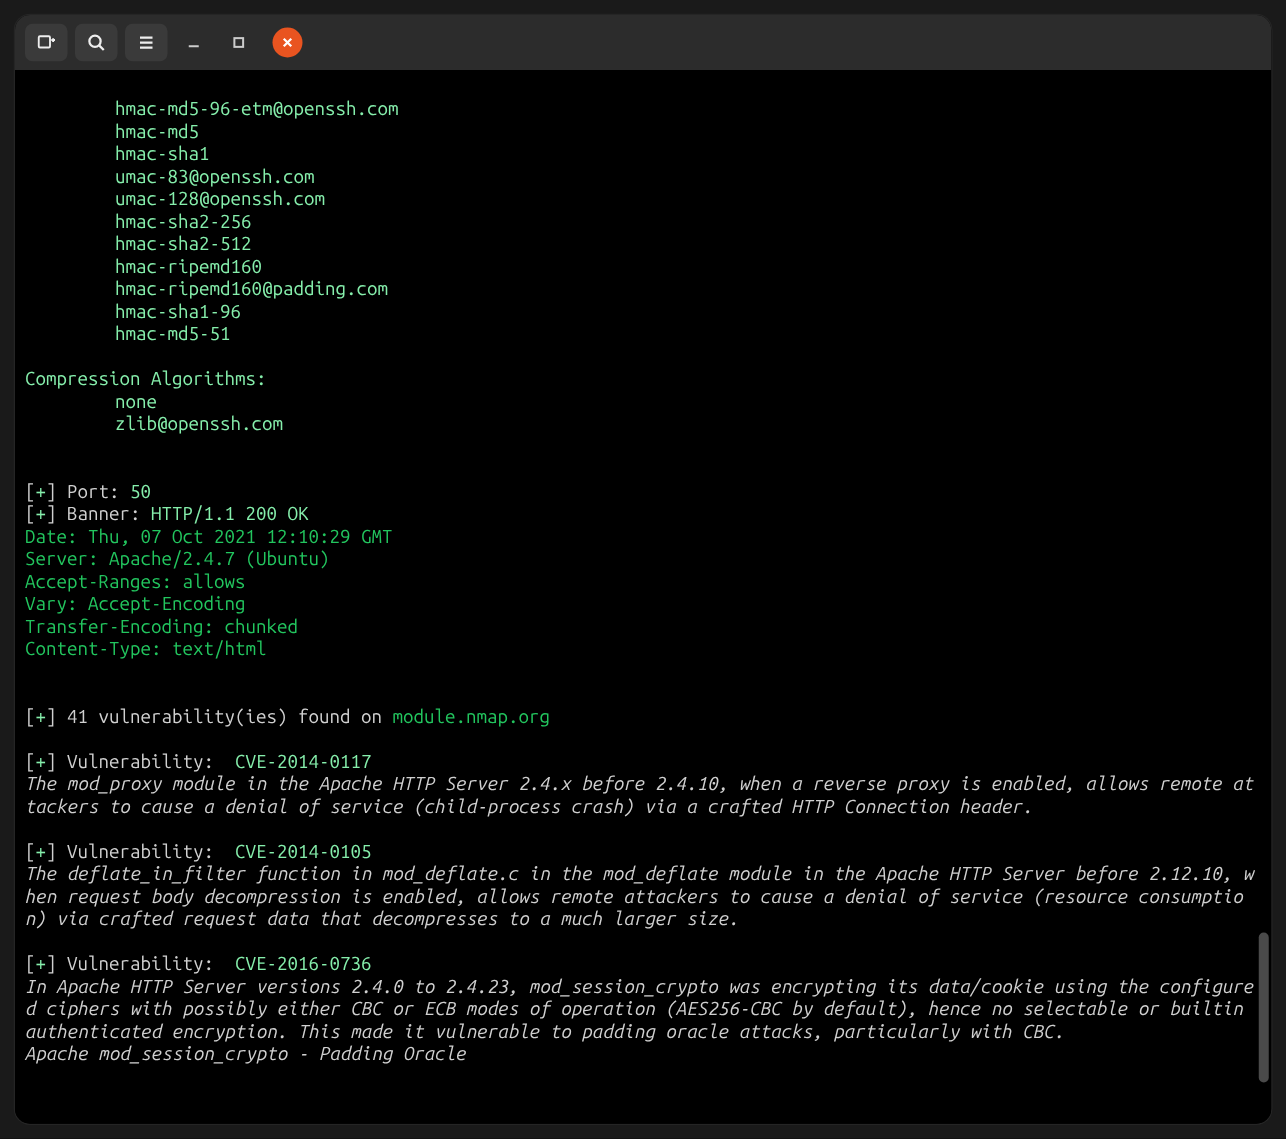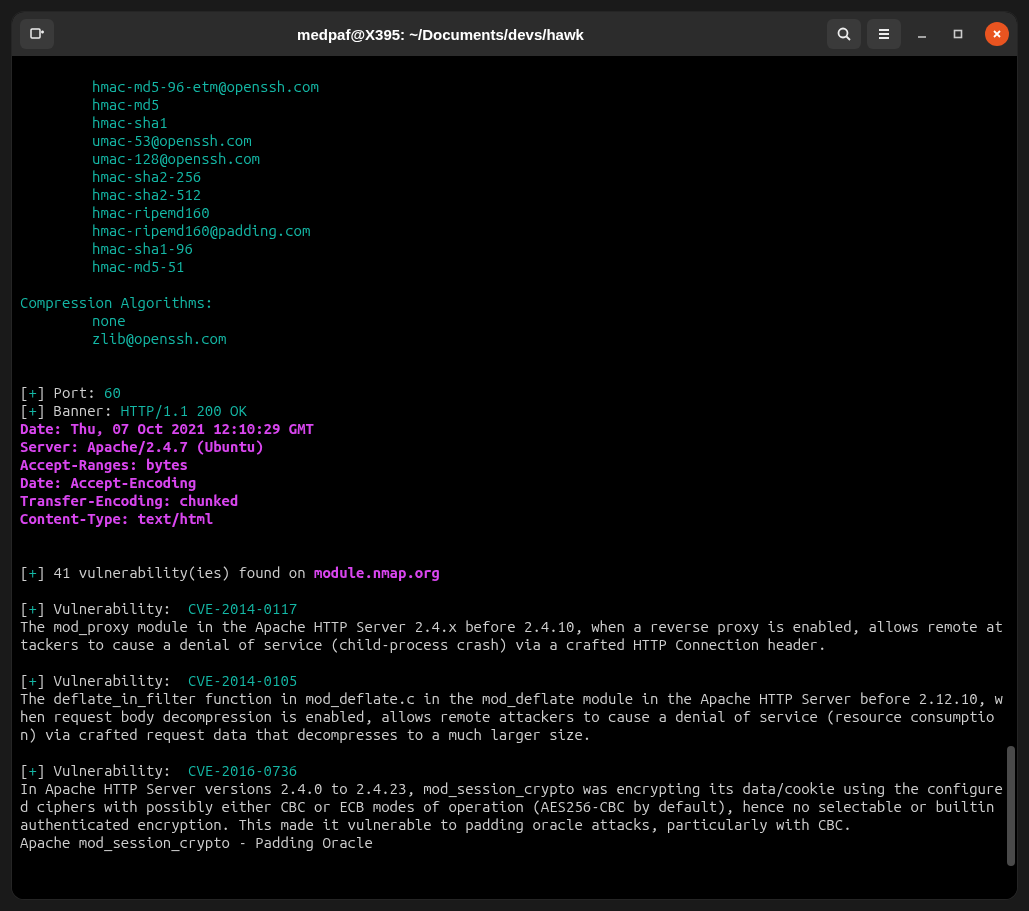--- a/index.html
+++ b/index.html
@@ -85,39 +85,38 @@
   }
   .scrollbar {
     position: absolute;
     right: 2px;
     top: 690px;
     width: 8px;
     height: 120px;
     background: #4a4a4a;
     border-radius: 4px;
   }
-  .g { color: #14b8a6; } 
-  .o { color: #d946ef; font-weight: bold; } 
+  .g { color: #86efac; } 
+  .o { color: #22c55e; } 
   .w { color: #d0d0d0; } 
   .mac-indent { padding-left: 72px; display: inline-block; }
   .comp-indent { padding-left: 72px; display: inline-block; text-align: center; }
-  .line { white-space: pre-wrap; word-break: break-all; }
+  .line { white-space: pre-wrap; word-break: break-all; font-style: italic; }
 </style>
 </head>
 <body>
 
 <div class="window">
   <div class="titlebar">
     <div class="tb-btn">
       <svg width="16" height="16" viewBox="0 0 16 16" fill="none" stroke="currentColor" stroke-width="1.5">
         <rect x="2" y="3" width="9" height="9" rx="1"></rect>
         <path d="M12 6 h3 M13.5 4.5 v3"></path>
       </svg>
     </div>
-    <div class="tb-title">medpaf@X395: ~/Documents/devs/hawk</div>
     <div class="tb-btn">
       <svg width="16" height="16" viewBox="0 0 16 16" fill="none" stroke="currentColor" stroke-width="1.8">
         <circle cx="7" cy="7" r="4.5"></circle>
         <path d="M10.5 10.5 L14 14"></path>
       </svg>
     </div>
     <div class="tb-btn">
       <svg width="16" height="16" viewBox="0 0 16 16" fill="none" stroke="currentColor" stroke-width="1.8">
         <path d="M3 4 h10 M3 8 h10 M3 12 h10"></path>
       </svg>
@@ -136,40 +135,40 @@
       <svg width="10" height="10" viewBox="0 0 10 10" fill="none" stroke="currentColor" stroke-width="1.8">
           <path d="M2 2 L8 8 M8 2 L2 8"></path>
         </svg>
     </div>
   </div>
 
   <div class="terminal">
 <span class="g mac-indent">hmac-md5-96-etm@openssh.com</span>
 <span class="g mac-indent">hmac-md5</span>
 <span class="g mac-indent">hmac-sha1</span>
-<span class="g mac-indent">umac-53@openssh.com</span>
+<span class="g mac-indent">umac-83@openssh.com</span>
 <span class="g mac-indent">umac-128@openssh.com</span>
 <span class="g mac-indent">hmac-sha2-256</span>
 <span class="g mac-indent">hmac-sha2-512</span>
 <span class="g mac-indent">hmac-ripemd160</span>
 <span class="g mac-indent">hmac-ripemd160@padding.com</span>
 <span class="g mac-indent">hmac-sha1-96</span>
 <span class="g mac-indent">hmac-md5-51</span>
 
 <span class="g">Compression Algorithms:</span>
 <span class="g comp-indent">none</span>
 <span class="g comp-indent">zlib@openssh.com</span>
 
 
-<span class="w">[</span><span class="g">+</span><span class="w">] Port: </span><span class="g">60</span>
+<span class="w">[</span><span class="g">+</span><span class="w">] Port: </span><span class="g">50</span>
 <span class="w">[</span><span class="g">+</span><span class="w">] Banner: </span><span class="g">HTTP/1.1 200 OK</span>
 <span class="o">Date: Thu, 07 Oct 2021 12:10:29 GMT</span>
 <span class="o">Server: Apache/2.4.7 (Ubuntu)</span>
-<span class="o">Accept-Ranges: bytes</span>
-<span class="o">Date: Accept-Encoding</span>
+<span class="o">Accept-Ranges: allows</span>
+<span class="o">Vary: Accept-Encoding</span>
 <span class="o">Transfer-Encoding: chunked</span>
 <span class="o">Content-Type: text/html</span>
 
 
 <span class="w">[</span><span class="g">+</span><span class="w">] 41 vulnerability(ies) found on </span><span class="o">module.nmap.org</span>
 
 <span class="w">[</span><span class="g">+</span><span class="w">] Vulnerability:  </span><span class="g">CVE-2014-0117</span>
 <span class="w line">The mod_proxy module in the Apache HTTP Server 2.4.x before 2.4.10, when a reverse proxy is enabled, allows remote attackers to cause a denial of service (child-process crash) via a crafted HTTP Connection header.</span>
 
 <span class="w">[</span><span class="g">+</span><span class="w">] Vulnerability:  </span><span class="g">CVE-2014-0105</span>

